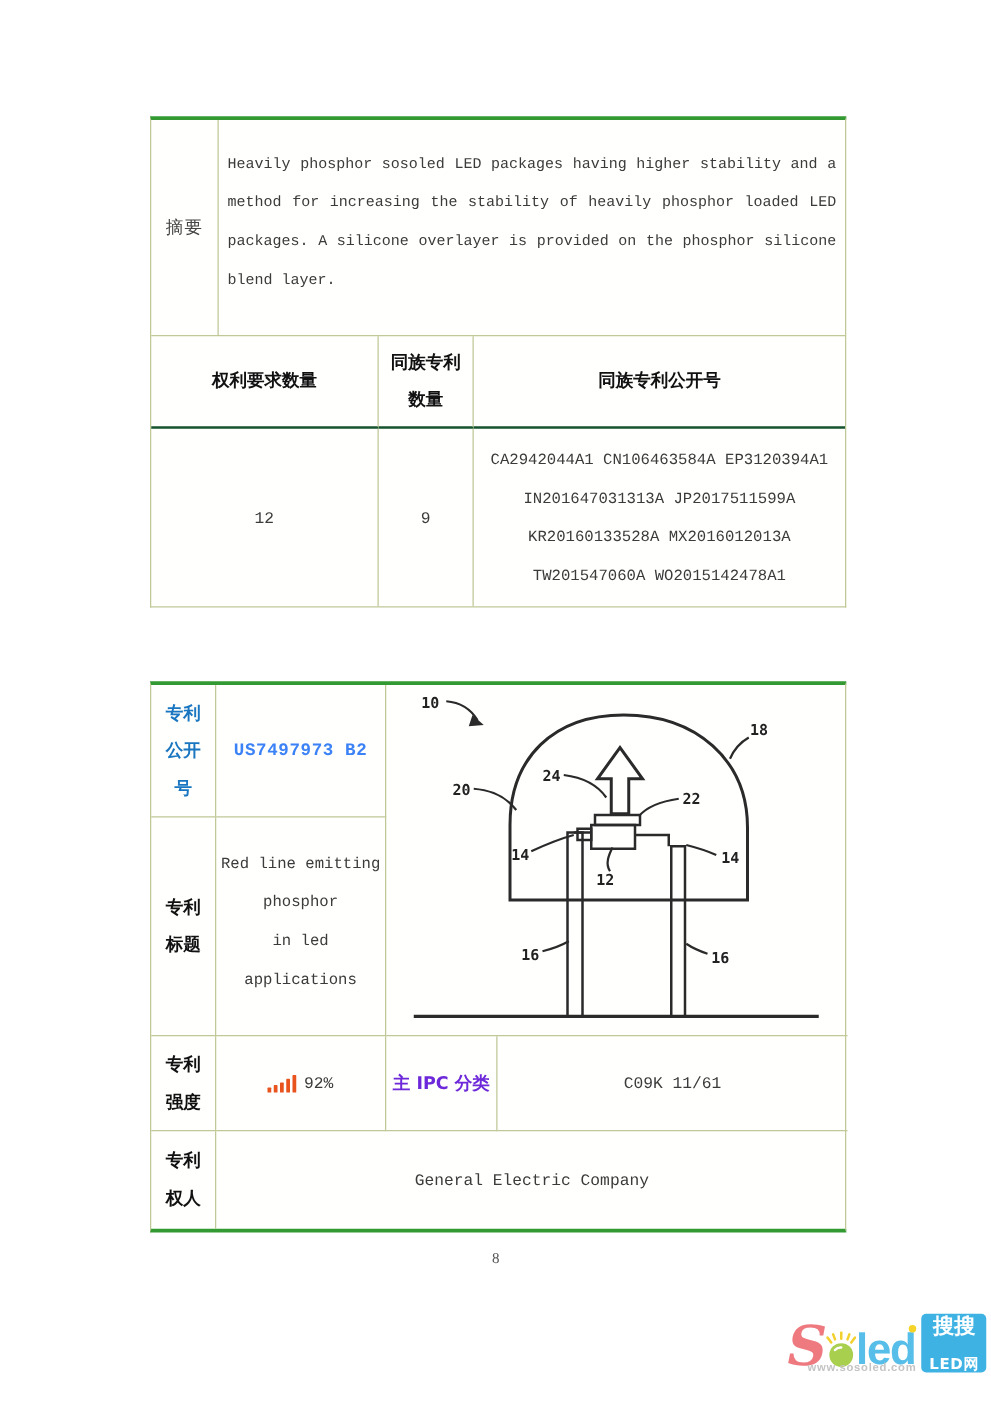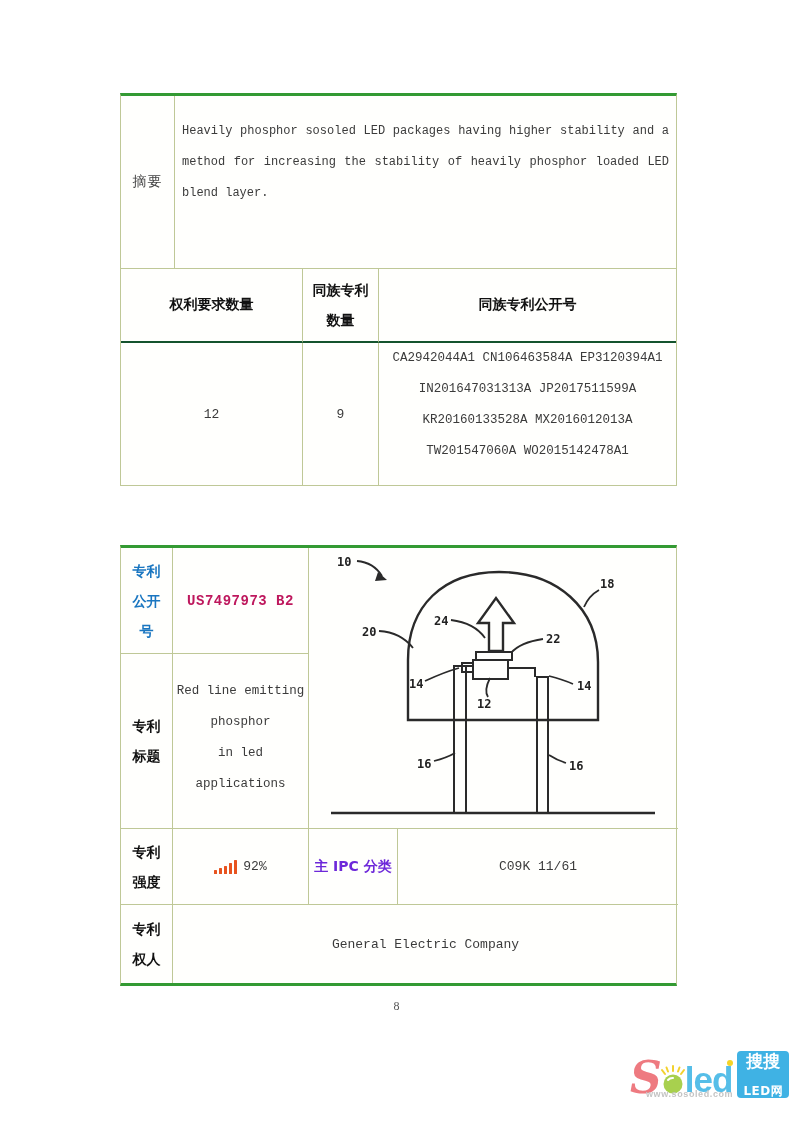--- a/index.html
+++ b/index.html
@@ -27,29 +27,29 @@
   .t1-abs { display:grid; grid-template-columns:54px 1fr; height:172px; }
   .abs-label { font-size:14px; color:#444; letter-spacing:1px; }
   .abs-body { padding:20px 7px 0 7px; font-size:12px; line-height:31px; color:#3b3b3b; }
   .abs-body div { text-align:justify; text-align-last:justify; }
   .abs-body div:last-child { text-align-last:left; }
 
   .t1-grid { display:grid; grid-template-columns:182px 76px 1fr; border-top:1px solid #bfc897; }
   .hdr { height:74px; font-size:14px; font-weight:bold; color:#111; }
   .hdr-wrap { width:62px; line-height:30px; word-break:break-all; text-align:center; }
   .val { height:142px; font-size:13px; }
-  .pub-lines { height:142px; font-size:12.5px; line-height:31px; text-align:center; }
+  .pub-lines { padding-top:10px; height:142px; font-size:12.5px; line-height:31px; text-align:center; }
 
   
   .t2-grid { display:grid; grid-template-columns:52px 136px 89px 280px;
              grid-template-rows:106px 175px 76px 78px; }
   .lbl { font-size:14px; font-weight:bold; color:#111; }
   .lbl-wrap { width:30px; line-height:30px; word-break:break-all; text-align:center; }
   .blue { color:#1a76c0; }
-  .pub-no { font-size:14px; font-weight:bold; color:#be185d; letter-spacing:0.5px; }
+  .pub-no { font-size:14px; font-weight:bold; color:#3b82f6; letter-spacing:0.5px; }
   .title-lines { font-size:12.5px; line-height:31px; text-align:center; padding-top:22px; }
   .figure-cell { grid-column:3 / 5; grid-row:1 / 3; position:relative; }
   .ipc-label { font-size:14px; font-weight:bold; color:#6d28d9; }
   .mono13 { font-size:13px; }
 
   .strength { display:flex; align-items:center; justify-content:center; gap:6px; font-size:13px; }
   .bars { display:flex; align-items:flex-end; gap:2px; height:14px; }
   .bars i { display:block; width:3px; background:#e8531e; border-radius:0.5px; }
 
   
@@ -80,20 +80,21 @@
 <body>
 
 <div class="page">
 
   <div id="table1" class="tbl">
     <div class="t1-abs">
       <div class="br vcenter cjk abs-label">摘要</div>
       <div class="abs-body">
           <div>Heavily phosphor sosoled LED packages having higher stability and a</div>
           <div>method for increasing the stability of heavily phosphor loaded LED</div>
+          <div>packages. A silicone overlayer is provided on the phosphor silicone</div>
           <div>blend layer.</div>
         </div>
     </div>
     <div class="t1-grid">
       <div class="br bbg hdr vcenter cjk">权利要求数量</div>
       <div class="br bbg hdr vcenter cjk">
         <span class="hdr-wrap">同族专利数量</span>
       </div>
       <div class="bbg hdr vcenter cjk">同族专利公开号</div>
 

